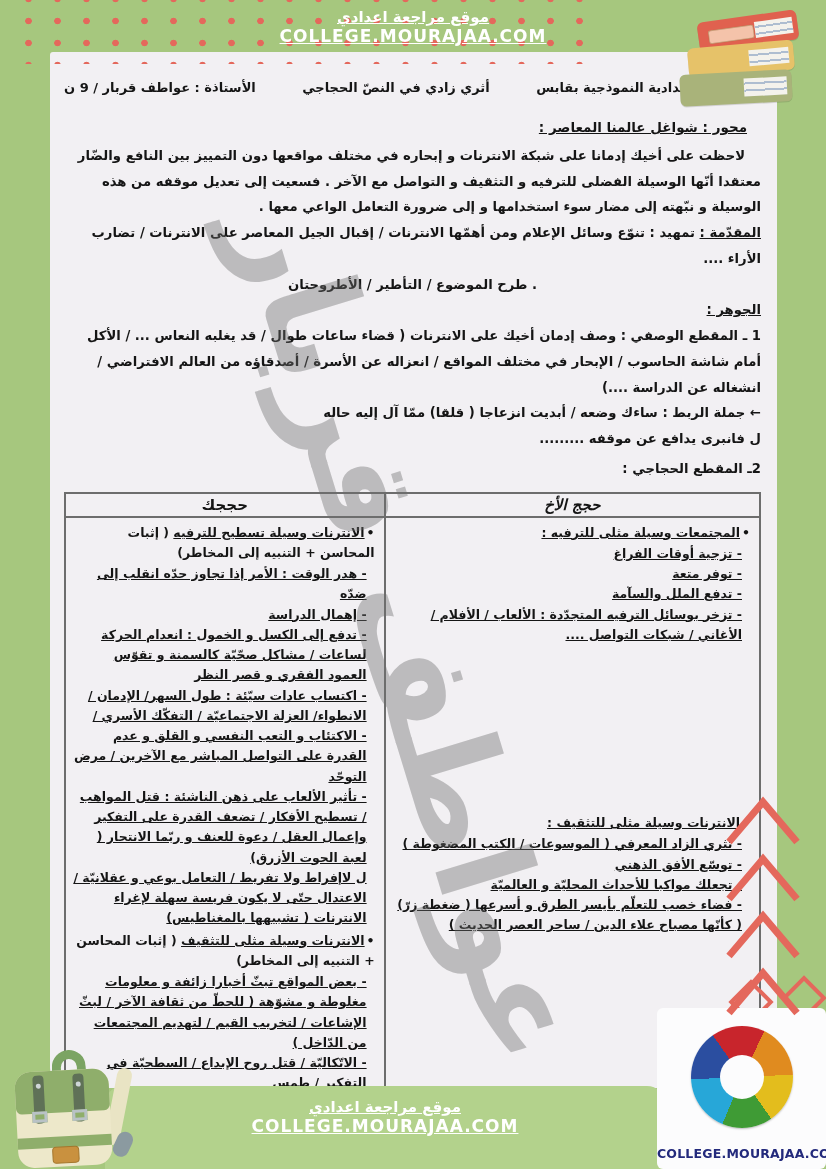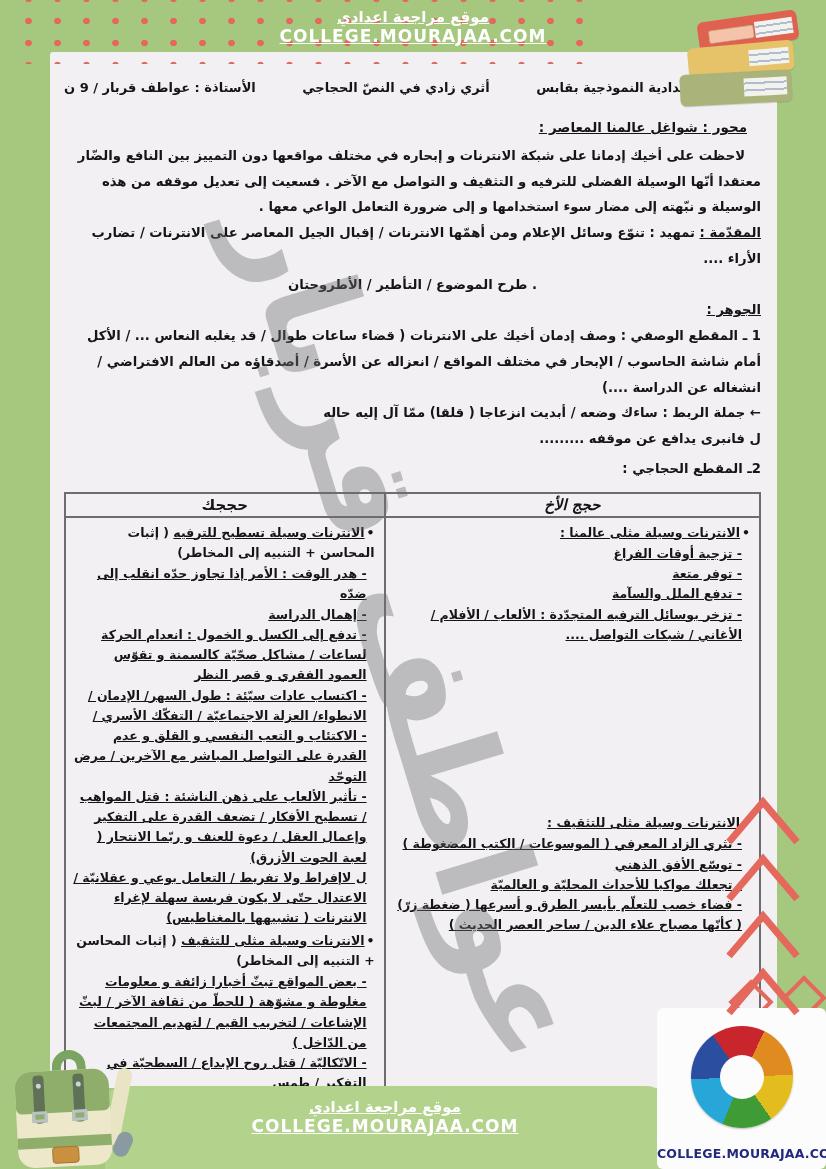--- a/index.html
+++ b/index.html
@@ -146,21 +146,21 @@
   <table class="args">
     <tbody>
         <tr>
       <th class="col-brother">حجج الأخ</th>
       <th>حججك</th>
     </tr>
     <tr>
       <td>
         <div class="cell">
           <div class="blk">
-            <p class="blk-title"><span class="bullet">•</span><span class="u">الانترنات وسيلة مثلى عالمنا :</span></p>
+            <p class="blk-title"><span class="bullet">•</span><span class="u">المجتمعات وسيلة مثلى للترفيه :</span></p>
             <ul>
               <li>- تزجية أوقات الفراغ</li>
               <li>- توفر متعة</li>
               <li>- تدفع الملل والسآمة</li>
               <li>- تزخر بوسائل الترفيه المتجدّدة : الألعاب / الأفلام / الأغاني / شبكات التواصل ....</li>
             </ul>
           </div>
           <div class="blk brother-b2">
             <p class="blk-title"><span class="bullet">•</span><span class="u">الانترنات وسيلة مثلى للتثقيف :</span></p>
             <ul>

